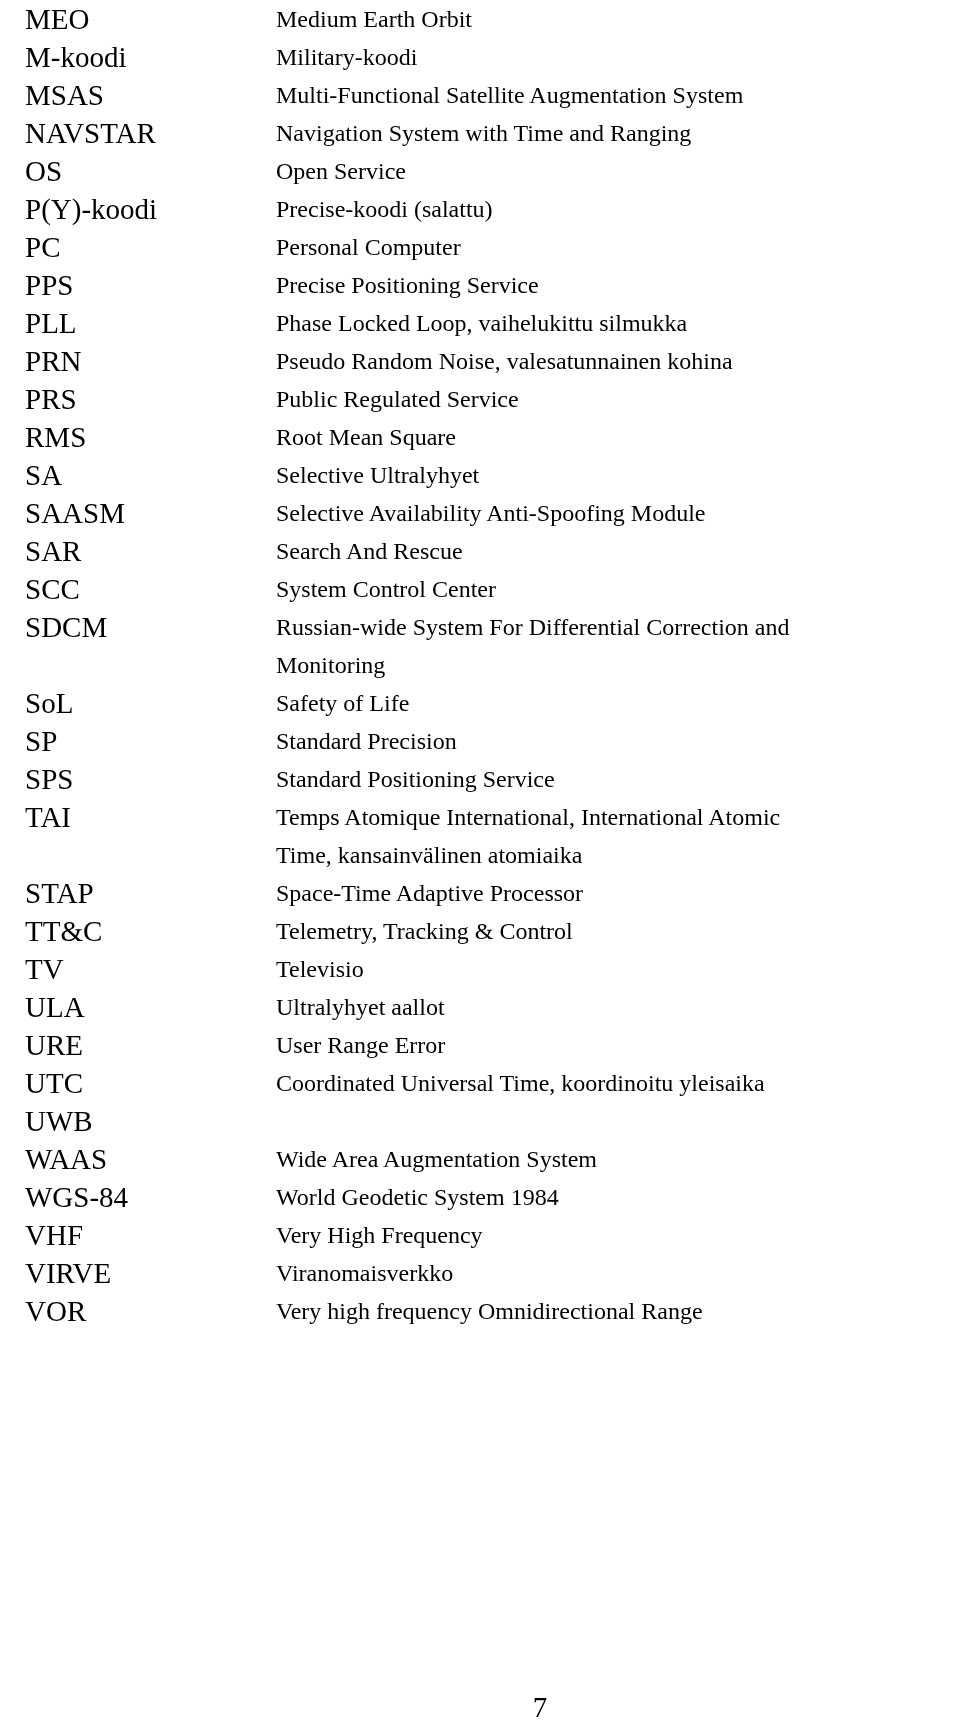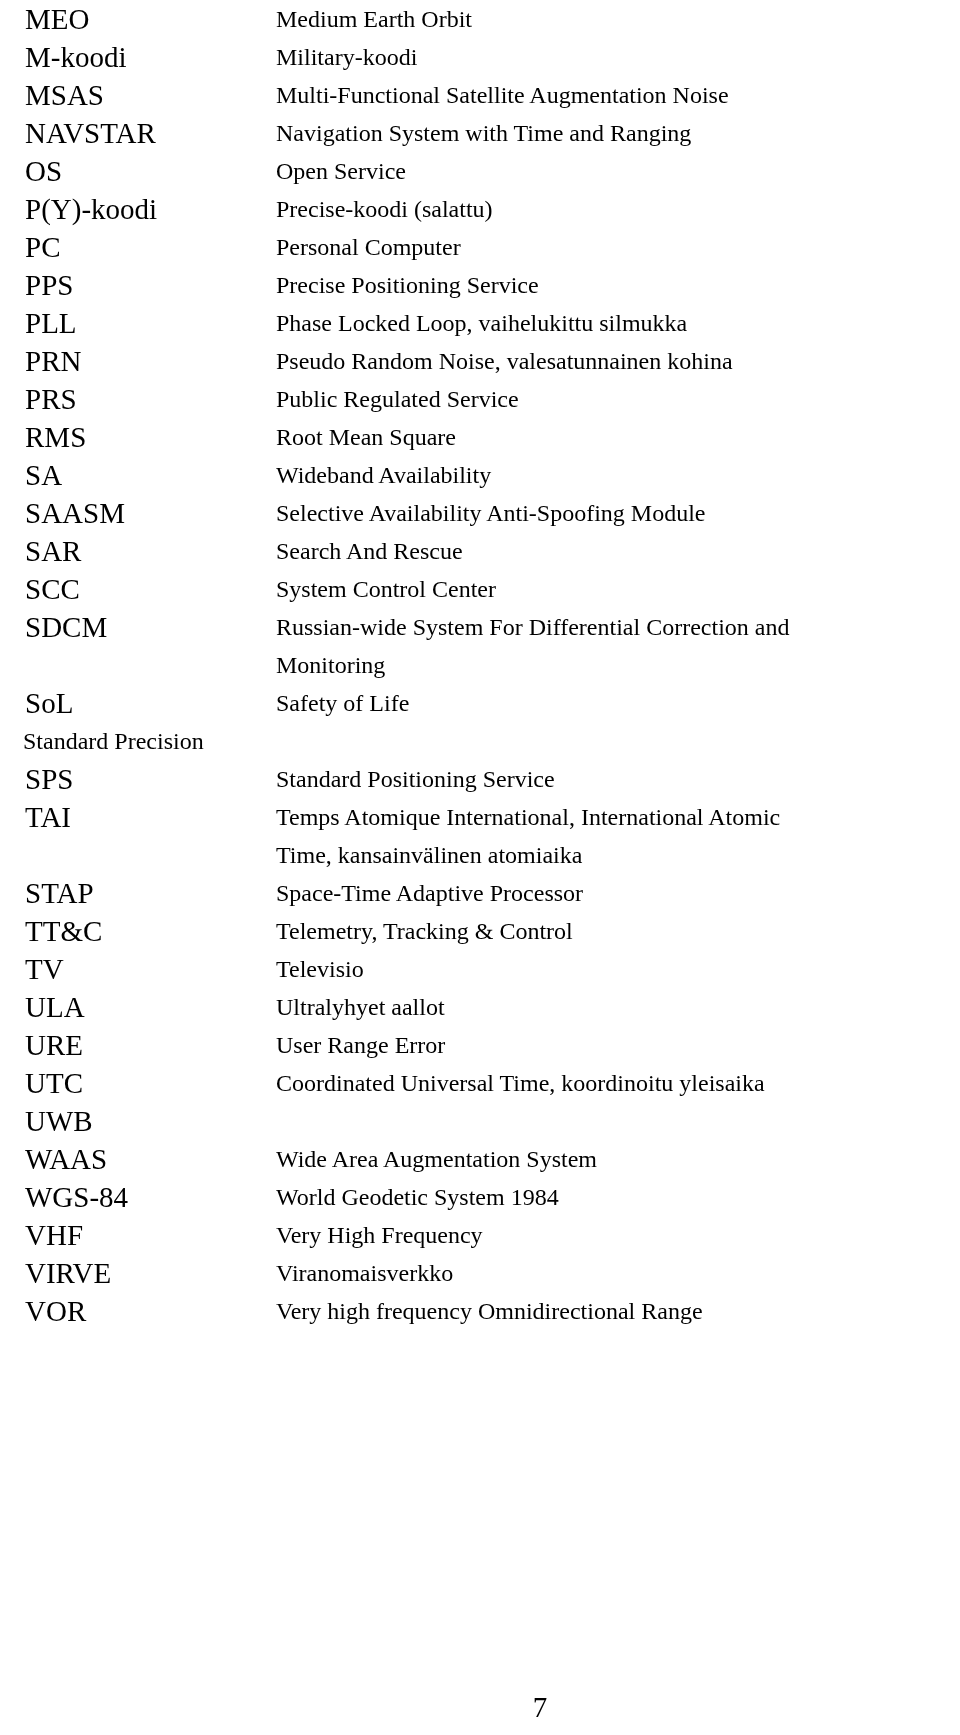--- a/index.html
+++ b/index.html
@@ -83,21 +83,21 @@
       </div>
       <div class="entry">
         <div class="abbr">M-koodi</div>
         <div class="meaning">
           <span class="ln">Military-koodi</span>
         </div>
       </div>
       <div class="entry">
         <div class="abbr">MSAS</div>
         <div class="meaning">
-          <span class="ln">Multi-Functional Satellite Augmentation Noise</span>
+          <span class="ln">Multi-Functional Satellite Augmentation System</span>
         </div>
       </div>
       <div class="entry">
         <div class="abbr">NAVSTAR</div>
         <div class="meaning">
           <span class="ln">Navigation System with Time and Ranging</span>
         </div>
       </div>
       <div class="entry">
         <div class="abbr">OS</div>
@@ -143,21 +143,21 @@
       </div>
       <div class="entry">
         <div class="abbr">RMS</div>
         <div class="meaning">
           <span class="ln">Root Mean Square</span>
         </div>
       </div>
       <div class="entry">
         <div class="abbr">SA</div>
         <div class="meaning">
-          <span class="ln">Wideband Availability</span>
+          <span class="ln">Selective Ultralyhyet</span>
         </div>
       </div>
       <div class="entry">
         <div class="abbr">SAASM</div>
         <div class="meaning">
           <span class="ln">Selective Availability Anti-Spoofing Module</span>
         </div>
       </div>
       <div class="entry">
         <div class="abbr">SAR</div>
@@ -178,20 +178,21 @@
           <span class="ln">Monitoring</span>
         </div>
       </div>
       <div class="entry">
         <div class="abbr">SoL</div>
         <div class="meaning">
           <span class="ln">Safety of Life</span>
         </div>
       </div>
       <div class="entry">
+        <div class="abbr">SP</div>
         <div class="meaning">
           <span class="ln">Standard Precision</span>
         </div>
       </div>
       <div class="entry">
         <div class="abbr">SPS</div>
         <div class="meaning">
           <span class="ln">Standard Positioning Service</span>
         </div>
       </div>

